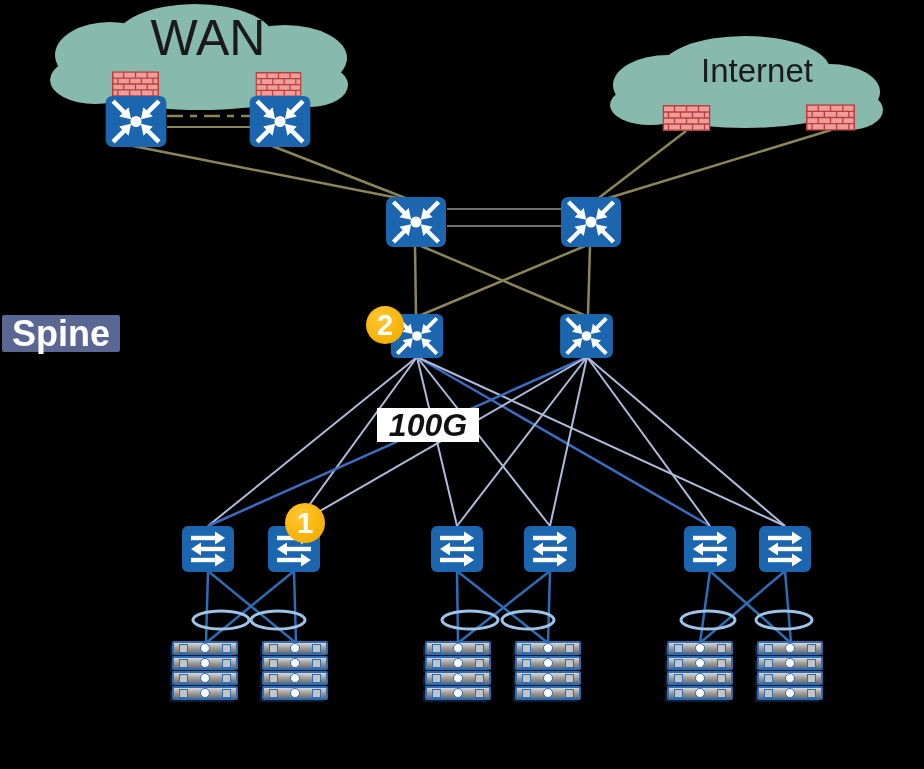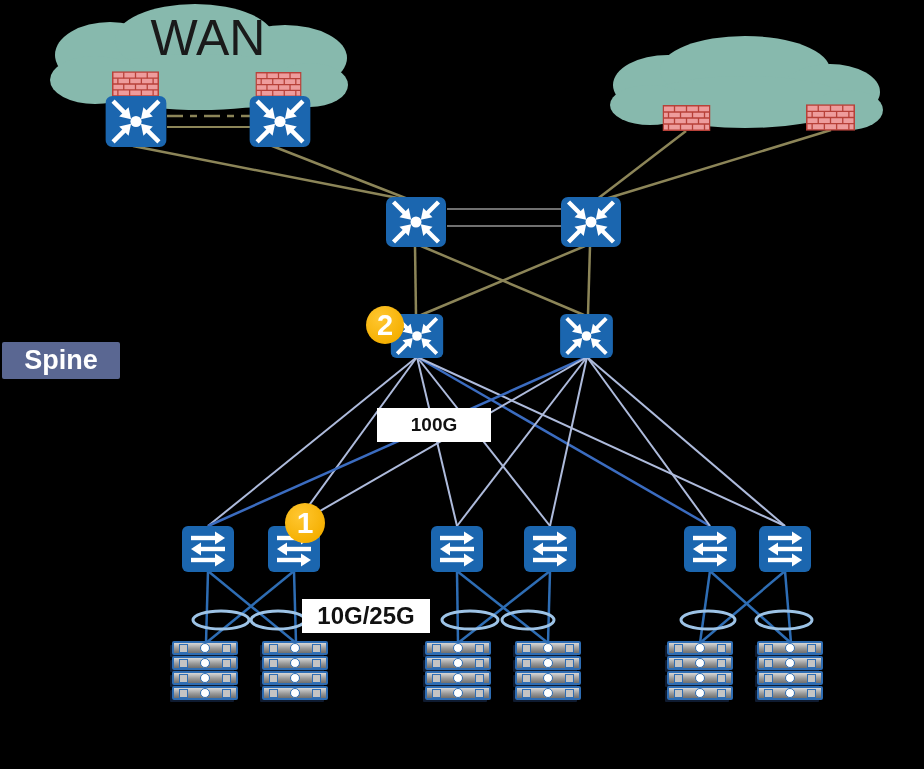--- a/index.html
+++ b/index.html
@@ -25,27 +25,27 @@
 
   
   .node{position:absolute;}
   .node svg{display:block;width:100%;height:100%;}
 
   .cloud-label{position:absolute;color:var(--cloud-text);display:flex;align-items:center;justify-content:center;}
   .cloud-label.wan{left:140px;top:14px;width:136px;height:48px;font-size:50px;}
   .cloud-label.internet{left:688px;top:50px;width:138px;height:42px;font-size:33px;}
 
   .layer-label{position:absolute;background:var(--layer-label-bg);color:#fff;font-weight:bold;
-    display:flex;align-items:center;justify-content:center;border-radius:2px;font-size:27px;margin-top:27px;}
+    display:flex;align-items:center;justify-content:center;border-radius:2px;font-size:36px;}
   .layer-label.spine{left:2px;top:315px;width:118px;height:37px;}
   .layer-label.leaf{left:14px;top:520px;width:106px;height:40px;}
 
   .speed-label{position:absolute;background:var(--speed-label-bg);color:var(--speed-label-text);
     font-weight:bold;display:flex;align-items:center;justify-content:center;}
-  .speed-label.g100{left:377px;top:408px;width:114px;height:34px;font-size:19px;}
+  .speed-label.g100{left:377px;top:408px;width:102px;height:34px;font-size:32px;font-style:italic;}
   .speed-label.g10{left:302px;top:599px;width:128px;height:34px;font-size:24px;}
 
   .badge{position:absolute;border-radius:50%;color:var(--badge-text);font-weight:bold;
     background:radial-gradient(circle at 38% 32%, #ffc731, var(--badge-amber) 75%);
     display:flex;align-items:center;justify-content:center;}
   .badge.b2{left:366px;top:306px;width:38px;height:38px;font-size:29px;}
   .badge.b1{left:285px;top:503px;width:40px;height:40px;font-size:30px;}
 
   
   .server-stack{position:absolute;width:66px;display:flex;flex-direction:column;gap:1px;}
@@ -193,20 +193,21 @@
       <ellipse class="lag" cx="221" cy="620" rx="28" ry="9"></ellipse>
       <ellipse class="lag" cx="278" cy="620" rx="27" ry="9"></ellipse>
       <ellipse class="lag" cx="470" cy="620" rx="28" ry="9"></ellipse>
       <ellipse class="lag" cx="528" cy="620" rx="26" ry="9"></ellipse>
       <ellipse class="lag" cx="708" cy="620" rx="27" ry="9"></ellipse>
       <ellipse class="lag" cx="784" cy="620" rx="28" ry="9"></ellipse>
     </g>
   </svg>
 
   <div class="cloud-label wan">WAN</div>
+  <div class="cloud-label internet">Internet</div>
 
   <div class="node" style="left:112px;top:71px;width:47px;height:26px">
       <svg viewBox="0 0 48 26">
         <use href="#sym-firewall"></use>
       </svg>
     </div>
   <div class="node" style="left:255px;top:72px;width:47px;height:25px">
       <svg viewBox="0 0 48 26">
         <use href="#sym-firewall"></use>
       </svg>
@@ -415,18 +416,17 @@
     <div class="srv">
         <span class="sq"></span>
         <span class="ci"></span>
         <span class="sq"></span>
       </div>
   </div>
 
   <div class="layer-label spine">Spine</div>
 
   <div class="speed-label g100">100G</div>
-  <div class="speed-label g10">10G/25G</div>
 
   <div class="badge b2">2</div>
   <div class="badge b1">1</div>
 
 </div>
 
 </body></html>

